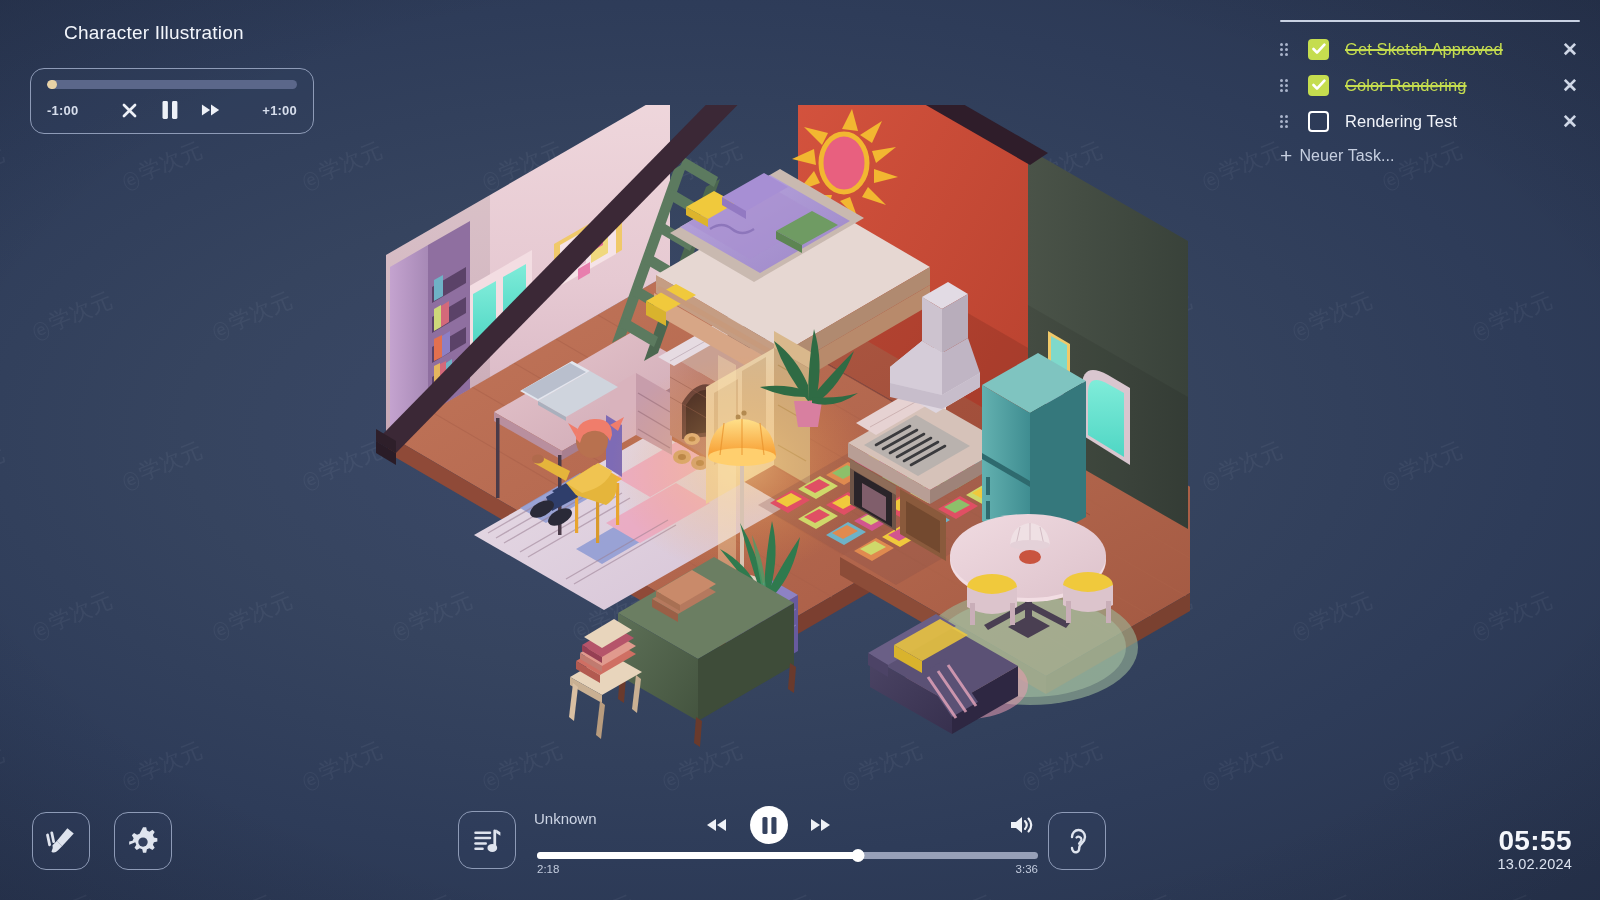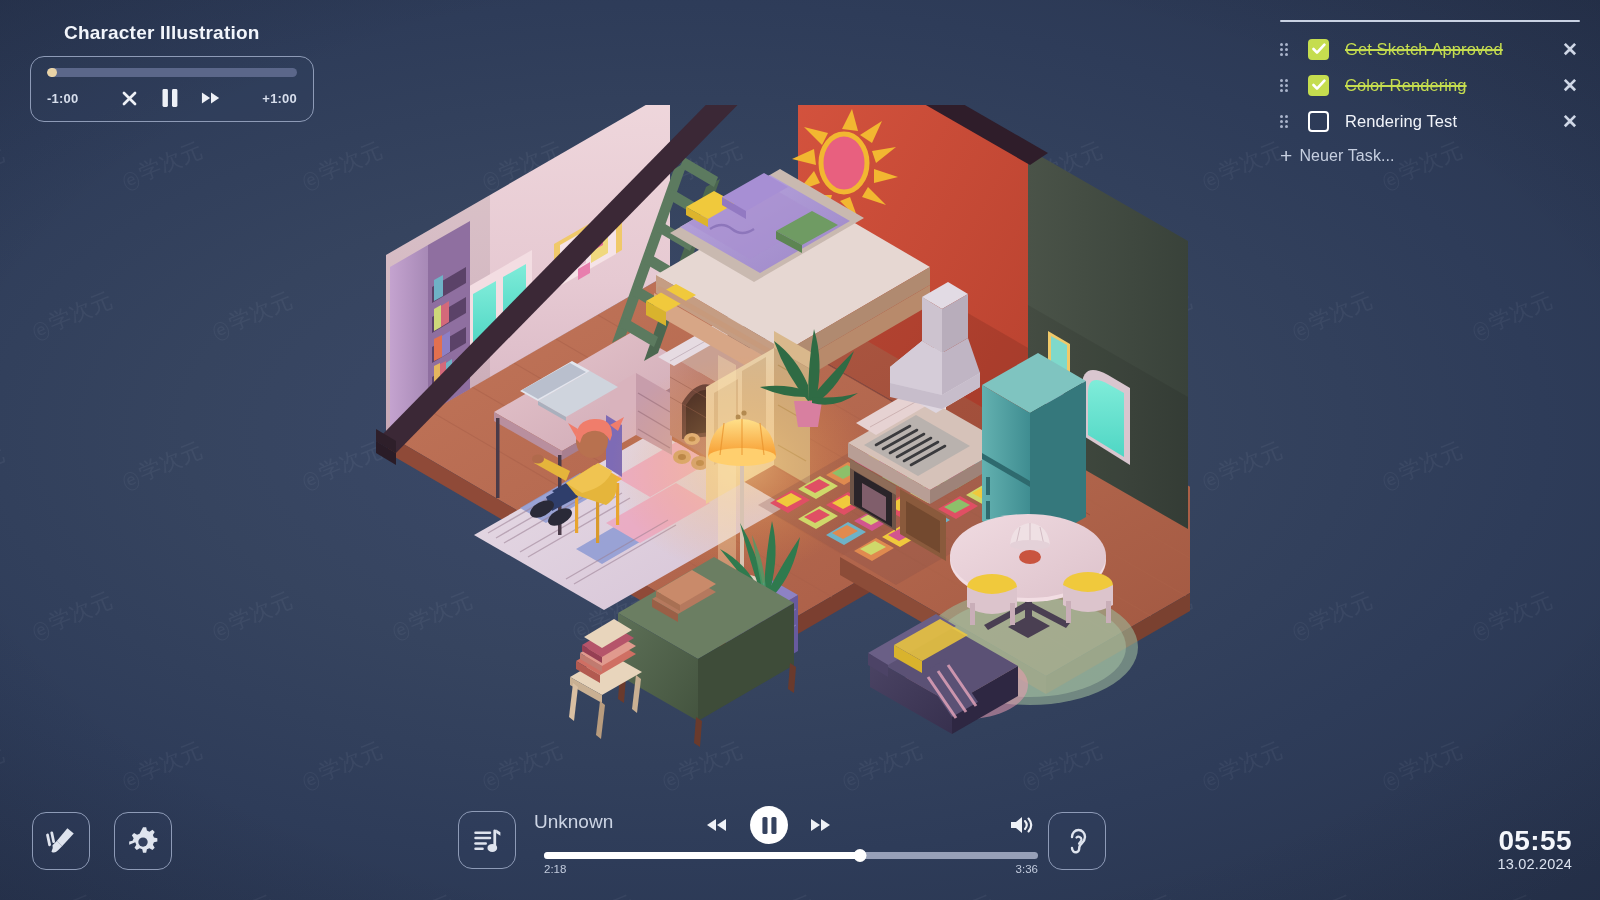--- a/index.html
+++ b/index.html
@@ -28,22 +28,22 @@
     position:absolute; color:#dfe6f4; font-size:22px; white-space:nowrap;
     transform:rotate(-22deg); font-family:"DejaVu Sans", sans-serif;
   }
   .wm small{ font-size:15px; border:1.4px solid #dfe6f4; border-radius:50%;
              padding:0 2px 1px 2px; margin-right:3px; display:inline-block;
              line-height:1.05; }
 
   
   #pomodoro { position:absolute; left:30px; top:22px; width:284px; }
   #pomodoro-title{
-    font-size:19px; font-weight:700; color:#f2f5fb; letter-spacing:.2px;
-    margin-left:34px; margin-bottom:12px;
+    font-size:19px; font-weight:400; color:#f2f5fb; letter-spacing:.2px;
+    margin-left:34px; margin-bottom:24px;
   }
   #timer-card{
     border:1.6px solid #8e9bb7; border-radius:14px;
     padding:11px 16px 13px 16px; background:rgba(50,64,95,.28);
   }
   #timer-value{
     text-align:center; font-size:30px; font-weight:700; color:#fdfdfe;
     letter-spacing:.5px; line-height:1.1; margin-bottom:10px;
   }
   #timer-progress{
@@ -102,31 +102,31 @@
     background:rgba(50,64,95,.22);
   }
   #bottom-left{ position:absolute; left:32px; bottom:30px; display:flex; gap:24px; }
   #player{
     position:absolute; left:458px; bottom:30px; width:580px; height:60px;
     display:flex; align-items:flex-start; gap:18px;
   }
   #album-art{ flex:0 0 auto; margin-top:1px; }
   #player-body{ flex:1 1 auto; position:relative; }
   #track-title{ font-size:16.5px; font-weight:700; color:#f2f5fb; line-height:1.18; }
-  #track-artist{ font-size:19px; color:#ccd4e4; line-height:1.25; }
+  #track-artist{ font-size:15px; color:#ccd4e4; line-height:1.25; }
   #player-controls{
     position:absolute; left:172px; top:-4px; display:flex; align-items:center; gap:22px;
   }
   .pc{ cursor:pointer; display:flex; align-items:center; justify-content:center; }
   #play-circle{
     width:38px; height:38px; border-radius:50%; background:#ffffff;
     display:flex; align-items:center; justify-content:center; cursor:pointer;
   }
   #vol{ position:absolute; right:2px; top:3px; cursor:pointer; }
-  #seek-row{ position:absolute; left:10px; right:0; top:42px; }
+  #seek-row{ position:absolute; left:3px; right:0; top:42px; }
   #seek-bar{ height:7px; border-radius:4px; background:#97a0b8; position:relative; }
   #seek-fill{ position:absolute; left:0; top:0; bottom:0; background:#ffffff; border-radius:4px; }
   #seek-knob{
     position:absolute; width:13px; height:13px; border-radius:50%; background:#fff;
     top:-3px; transform:translateX(-50%); cursor:pointer;
   }
   #seek-times{ display:flex; justify-content:space-between; margin-top:4px;
                font-size:11.5px; color:#c2cbdd; }
   #ear-btn{ position:absolute; left:1048px; bottom:30px; }
   #clock{ position:absolute; right:28px; bottom:28px; text-align:right; }

